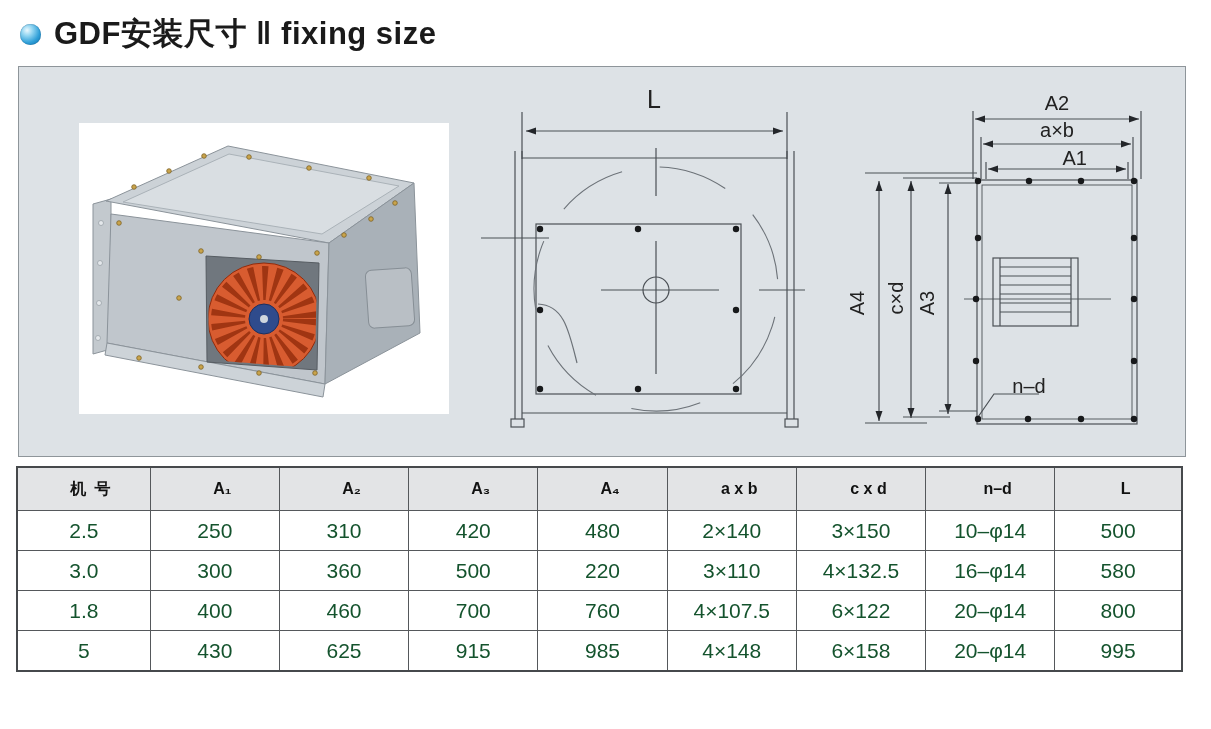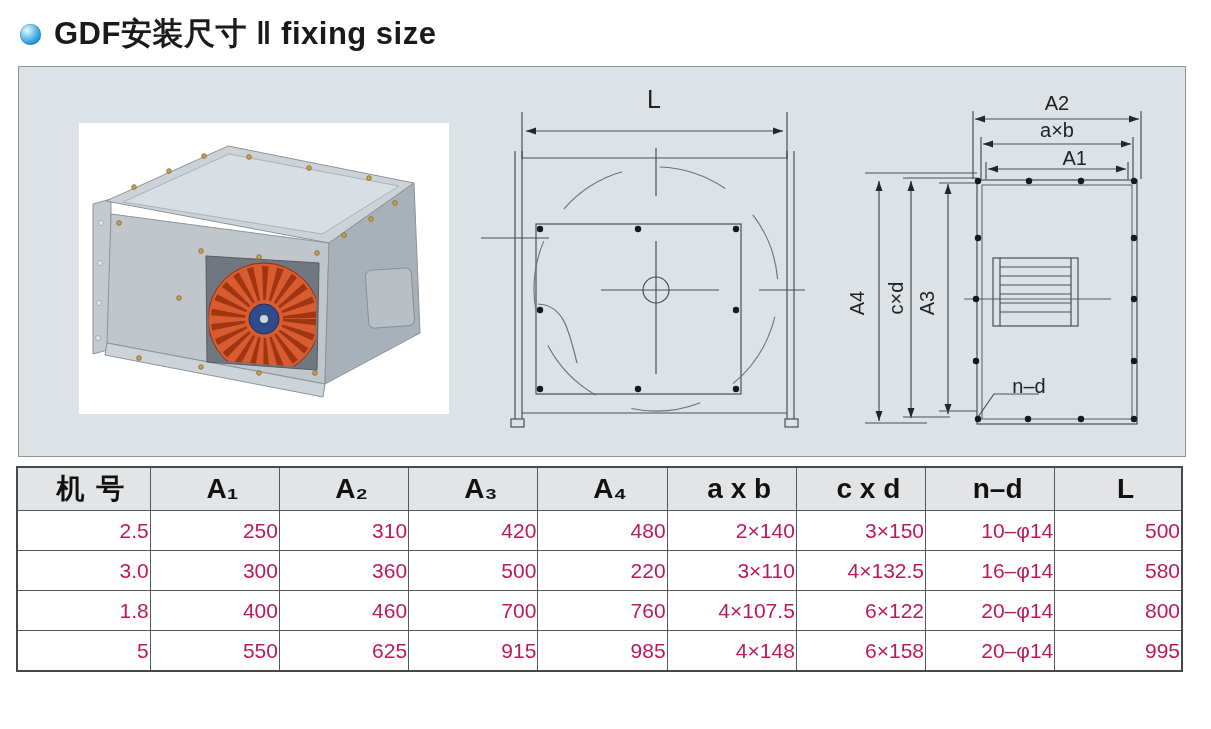--- a/index.html
+++ b/index.html
@@ -33,22 +33,22 @@
   .rot{transform:rotate(-90deg);transform-origin:center center;}
   table.size{
     position:absolute;left:16px;top:466px;width:1167px;
     border-collapse:collapse;table-layout:fixed;
     border:2px solid #46494c;
   }
   table.size th,table.size td{
     border:1px solid #55585b;text-align:center;vertical-align:middle;
     overflow:hidden;white-space:nowrap;
   }
-  table.size th{height:40px;background:var(--header-bg);font-size:28px;font-weight:bold;color:#111;padding-left:16px;}
-  table.size td{height:37px;background:#ffffff;font-size:21px;font-weight:400;color:#be185d;text-align:right;}
+  table.size th{height:40px;background:var(--header-bg);font-size:16px;font-weight:bold;color:#111;padding-left:16px;}
+  table.size td{height:37px;background:#ffffff;font-size:21px;font-weight:400;color:#14532d;}
   table.size th:first-child{letter-spacing:2px;}
 </style>
 </head>
 <body>
 
 <header class="title-bar">
   <span class="bullet"></span>
   <h1 class="page-title">GDF安装尺寸 ‖ fixing size</h1>
 </header>
 
@@ -259,21 +259,21 @@
         <td>460</td>
         <td>700</td>
         <td>760</td>
         <td>4×107.5</td>
         <td>6×122</td>
         <td>20–φ14</td>
         <td>800</td>
       </tr>
       <tr>
         <td>5</td>
-        <td>550</td>
+        <td>430</td>
         <td>625</td>
         <td>915</td>
         <td>985</td>
         <td>4×148</td>
         <td>6×158</td>
         <td>20–φ14</td>
         <td>995</td>
       </tr>
     </tbody>
 </table>

